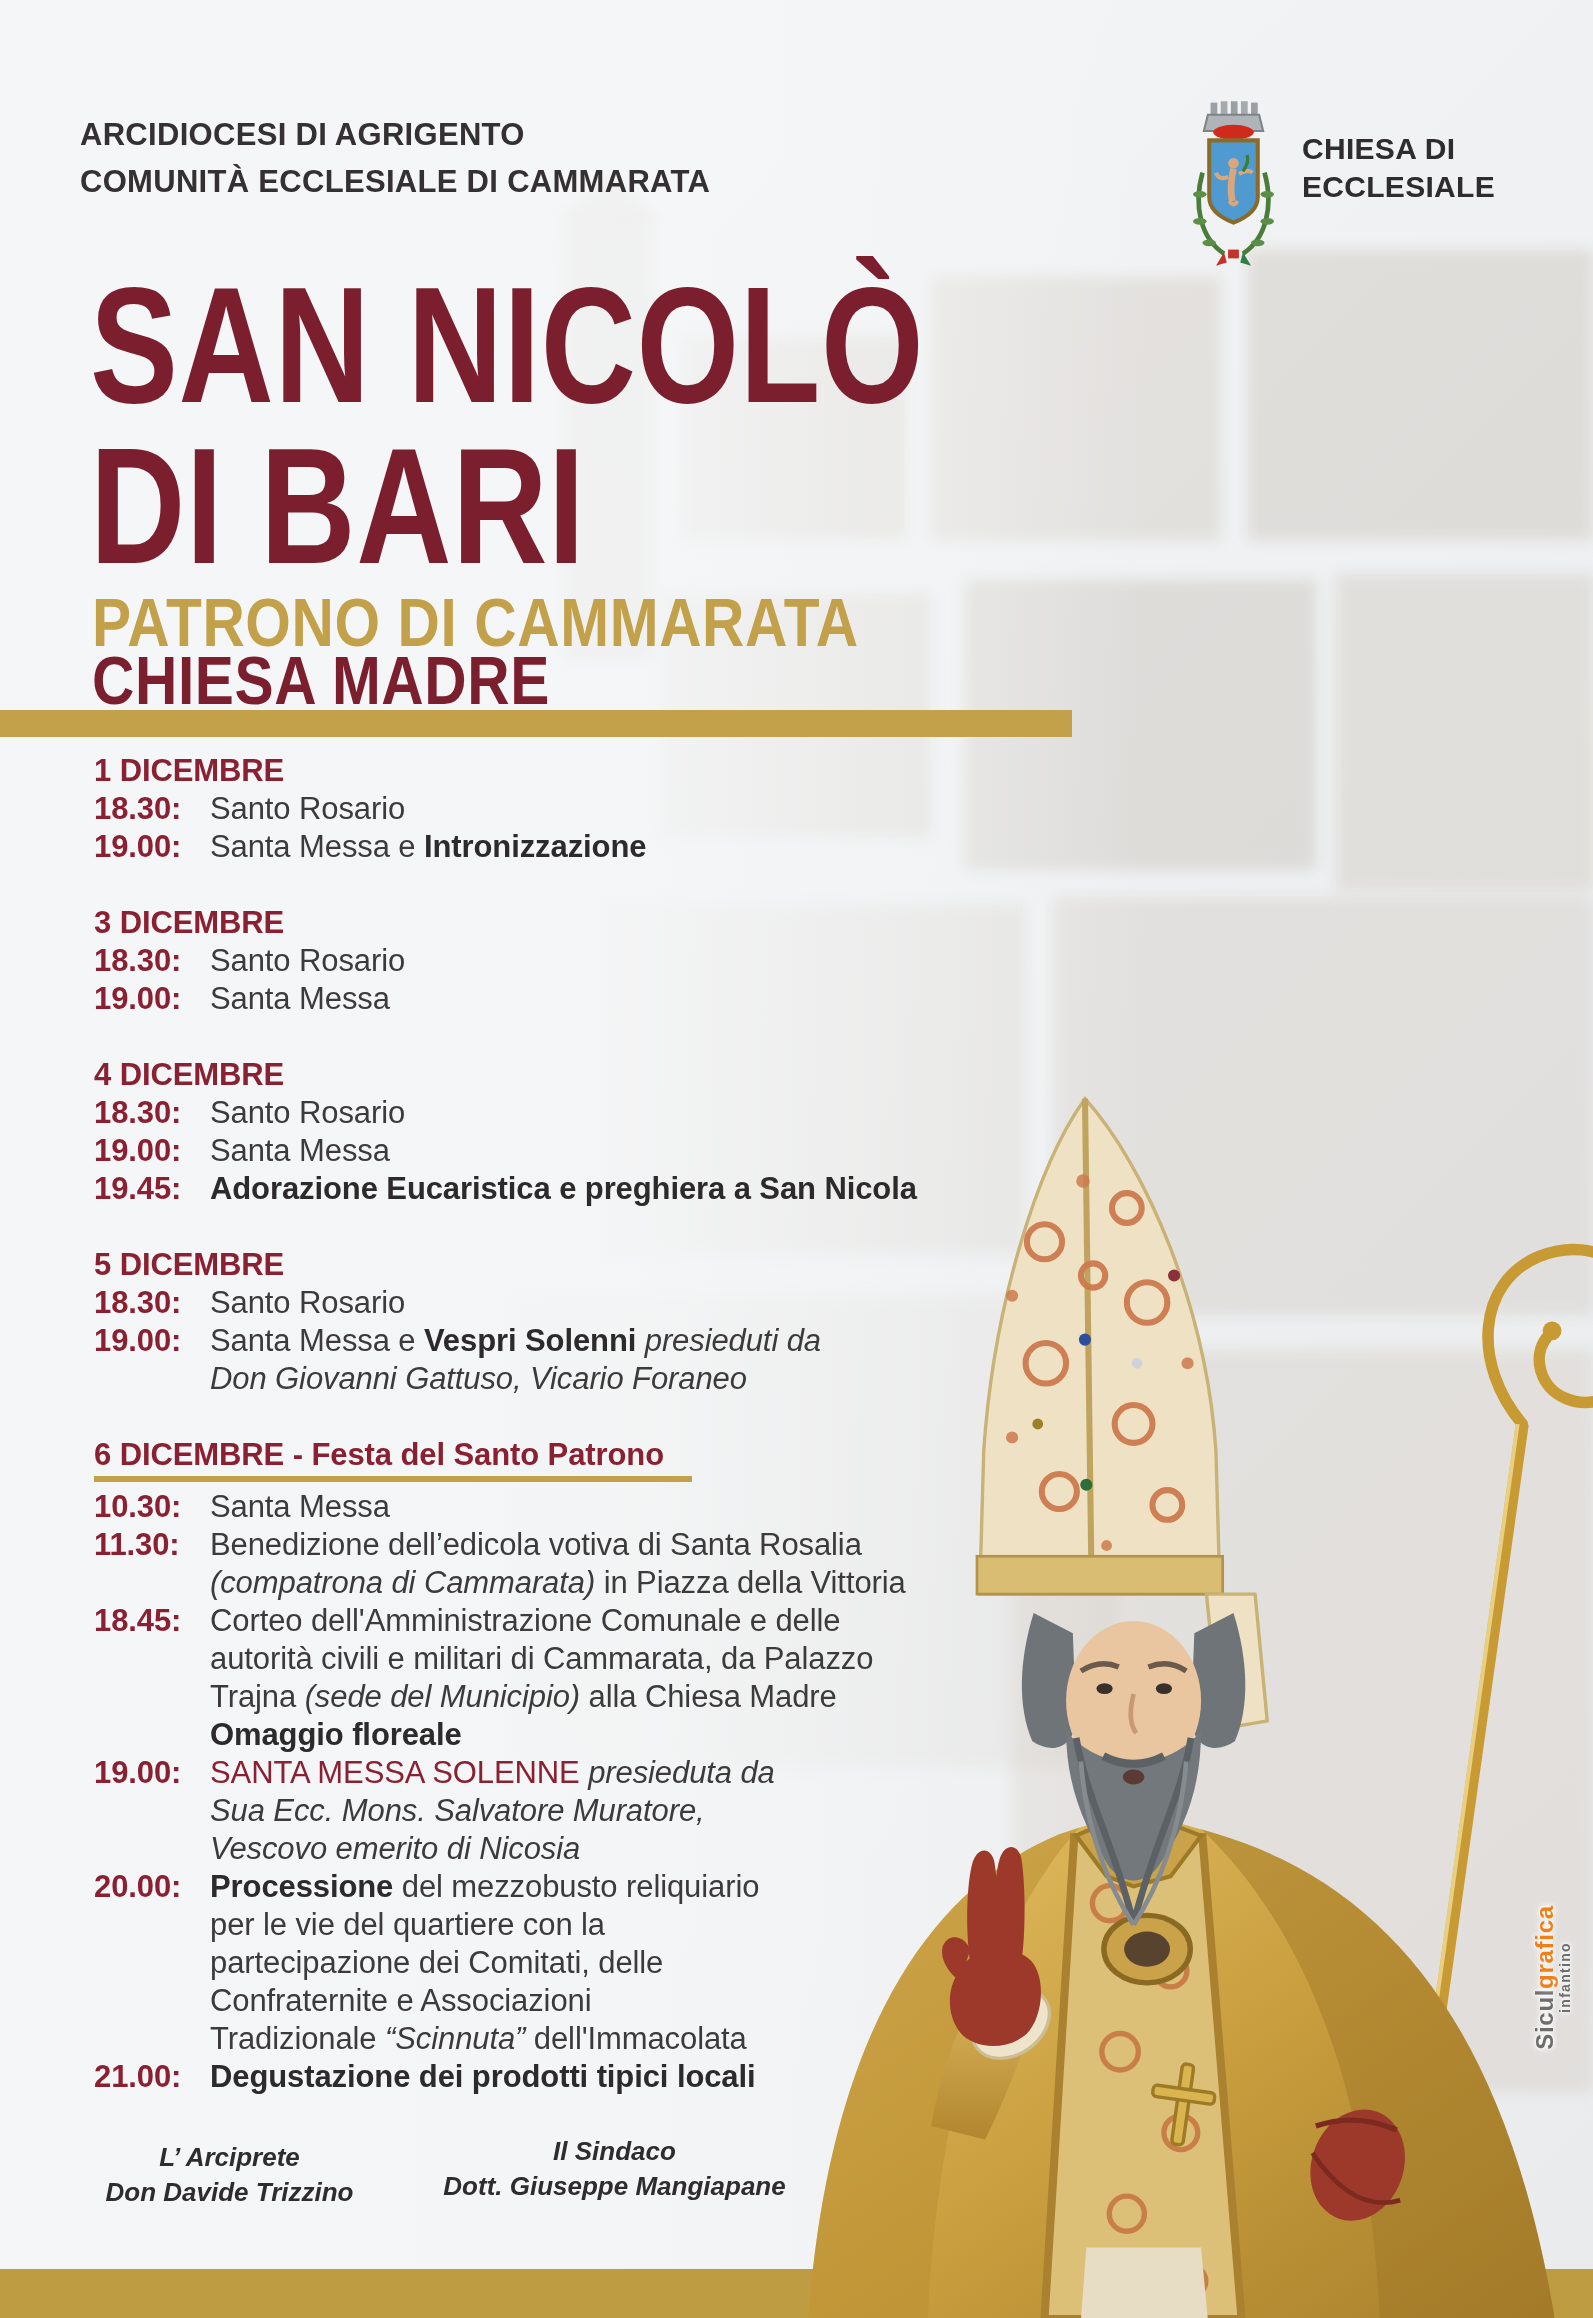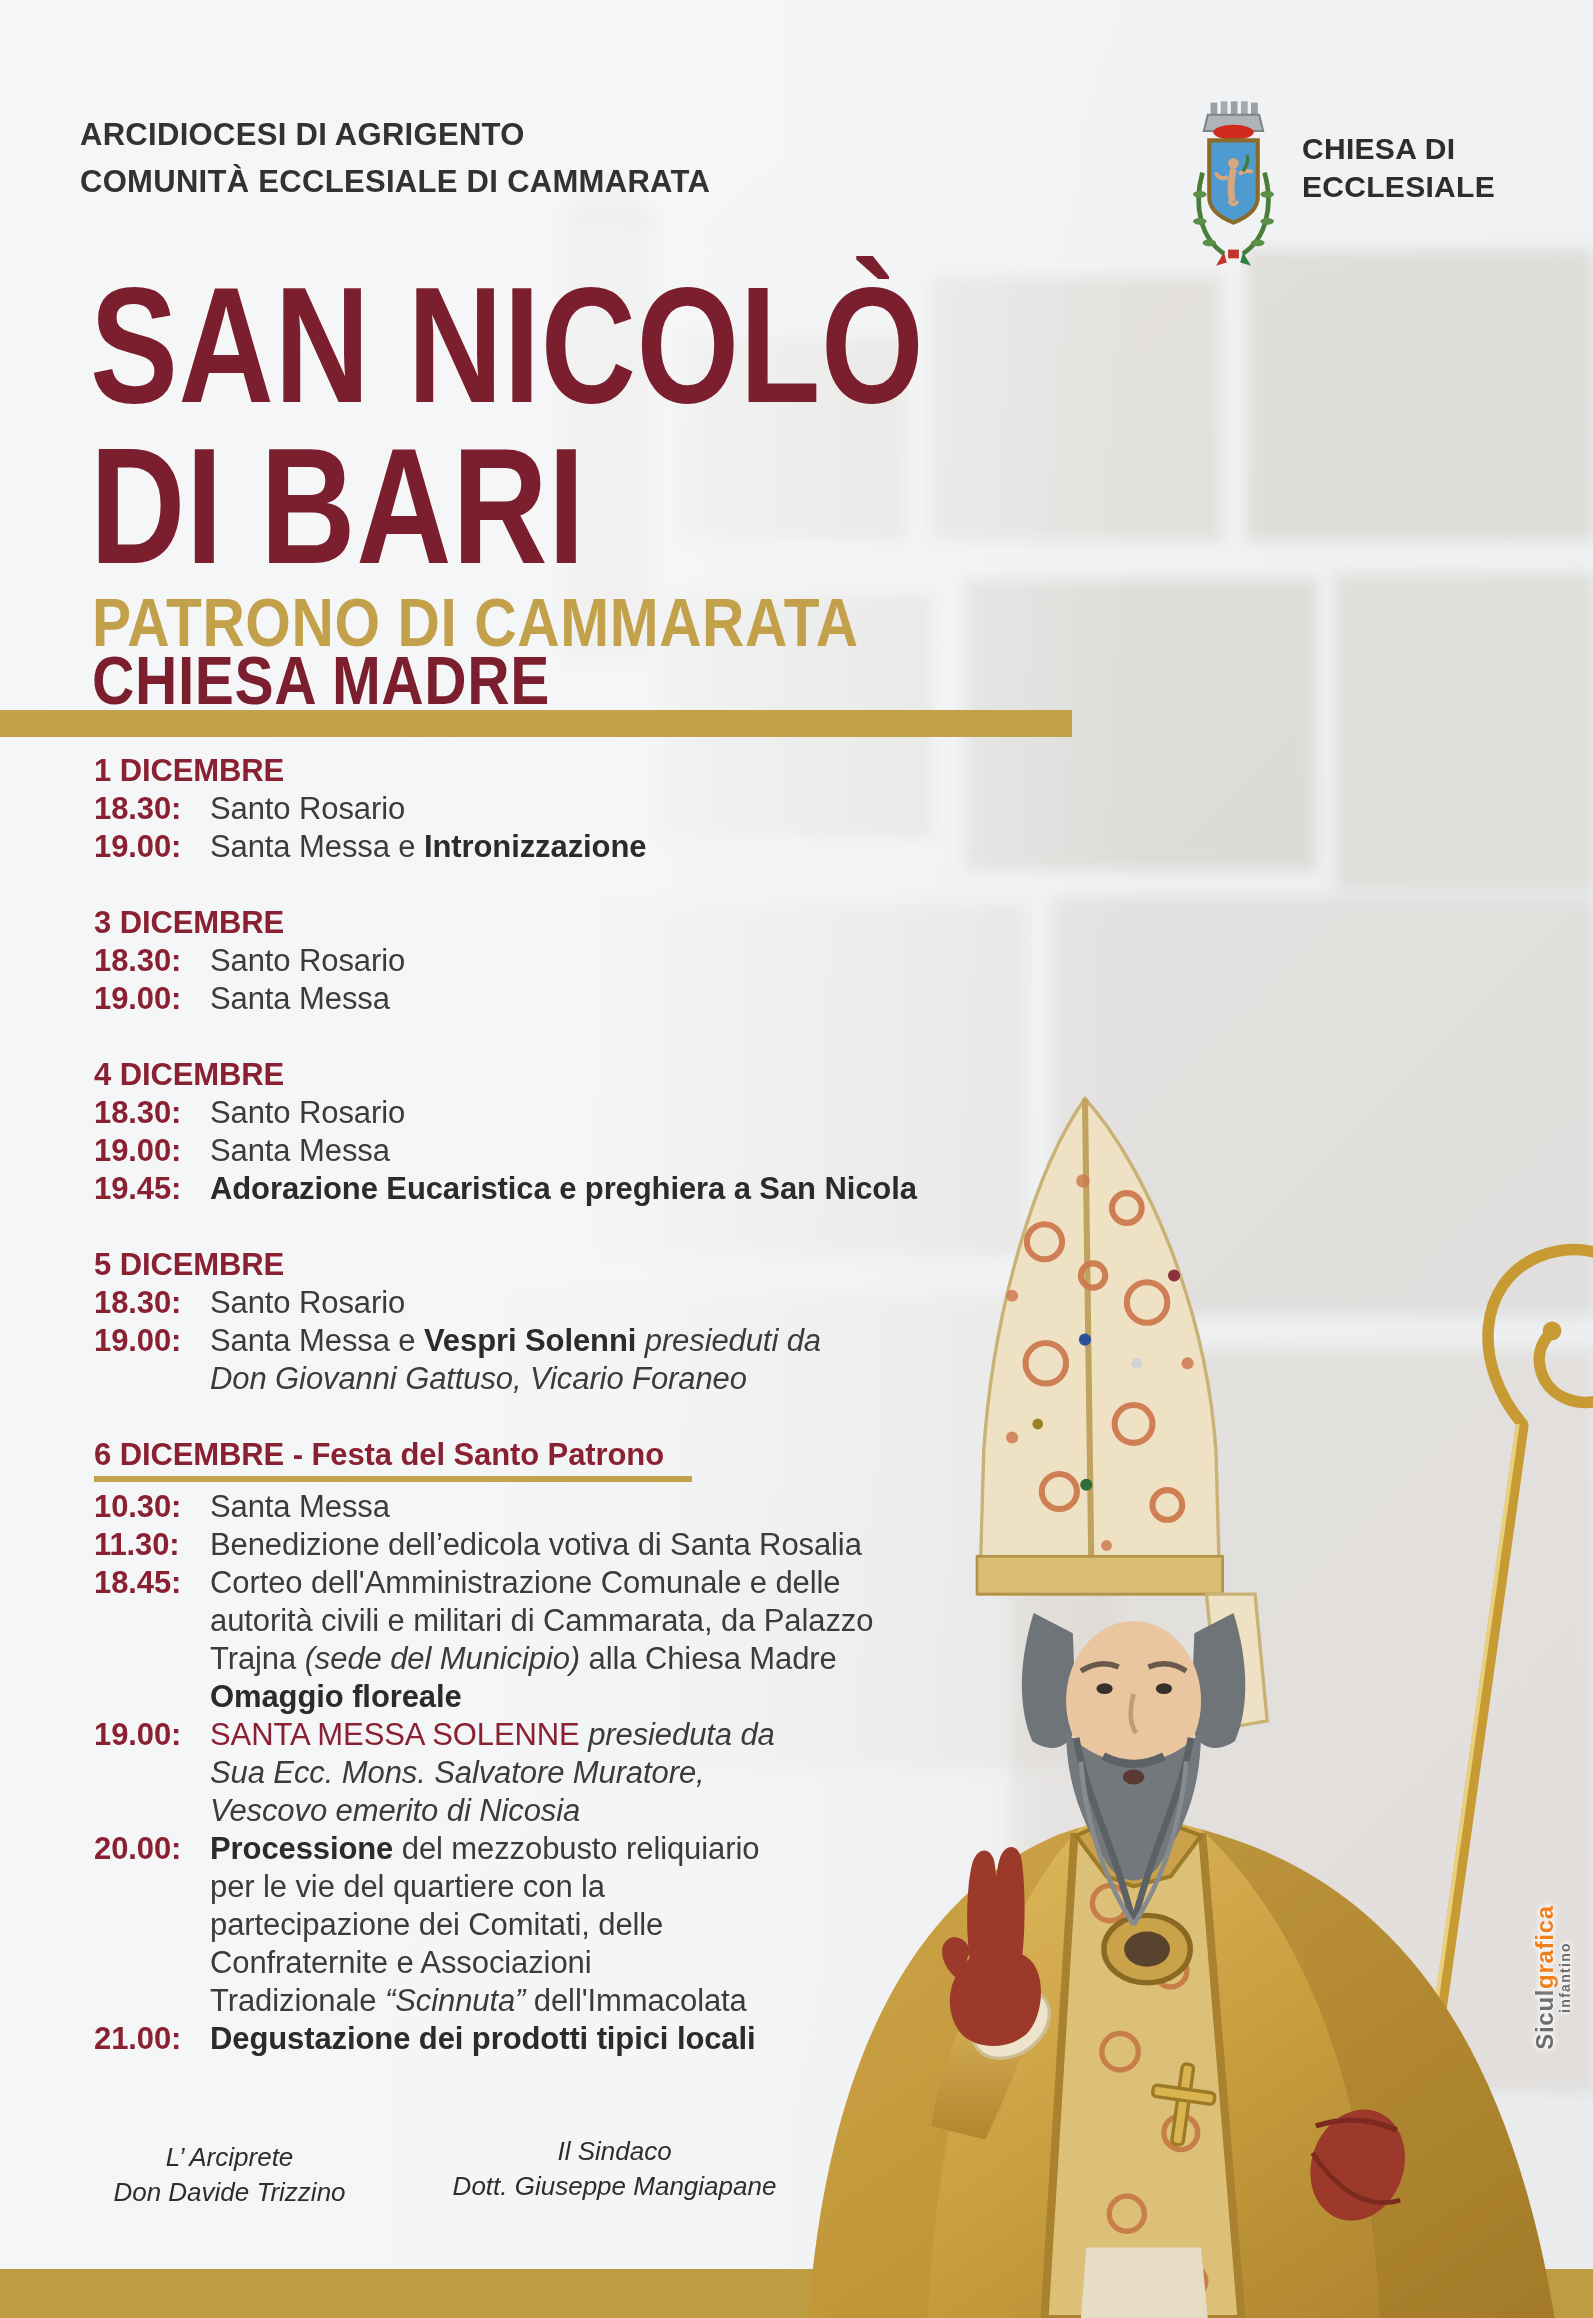--- a/index.html
+++ b/index.html
@@ -45,21 +45,21 @@
   .gold-underline{width:598px;height:6px;background:#C2A14A;margin:2px 0 6px;}
   .line{display:flex;}
   .time{flex:0 0 116px;font-weight:700;color:#8A2132;}
   .content{flex:1;}
   .r-n{}
   .r-b{font-weight:700;color:#2d2a2b;}
   .r-i{font-style:italic;}
   .r-mb{font-weight:400;color:#8A2132;}
 
   
-  .sig{position:absolute;font-size:26px;font-weight:400;font-style:italic;color:#2f2c2d;text-align:center;line-height:35px;}
+  .sig{position:absolute;font-size:26px;font-weight:700;font-style:italic;color:#2f2c2d;text-align:center;line-height:35px;}
   .sig-left{left:88px;top:2140px;width:283px;}
   .sig-right{left:412px;top:2134px;width:405px;}
 
   
   .statue{position:absolute;left:769px;top:1073px;width:825px;height:1246px;}
   .printer{position:absolute;left:1451px;top:1957px;width:202px;transform:rotate(-90deg);transform-origin:center center;text-align:center;font-weight:700;font-size:24px;letter-spacing:0.7px;line-height:26px;text-shadow:0 0 3.4px #fff,0 0 6px #fff,0 0 8.8px #fff;}
   .printer .p1{color:#6d6d6d;} .printer .p2{color:#F07F1A;}
   .printer .sub{display:block;font-size:14px;color:#6d6d6d;letter-spacing:1.3px;line-height:15px;}
 </style>
 </head>
@@ -196,20 +196,21 @@
         <div class="line">
           <span class="time">10.30:</span>
           <span class="content"><span class="r-n">Santa Messa</span></span>
         </div>
         <div class="line">
           <span class="time">11.30:</span>
           <span class="content"><span class="r-n">Benedizione dell’edicola votiva di Santa Rosalia</span></span>
         </div>
         <div class="line">
           <span class="time"></span>
+          <span class="content"><span class="r-i">(compatrona di Cammarata)</span><span class="r-n"> in Piazza della Vittoria</span></span>
         </div>
         <div class="line">
           <span class="time">18.45:</span>
           <span class="content"><span class="r-n">Corteo dell'Amministrazione Comunale e delle</span></span>
         </div>
         <div class="line">
           <span class="time"></span>
           <span class="content"><span class="r-n">autorità civili e militari di Cammarata, da Palazzo</span></span>
         </div>
         <div class="line">

